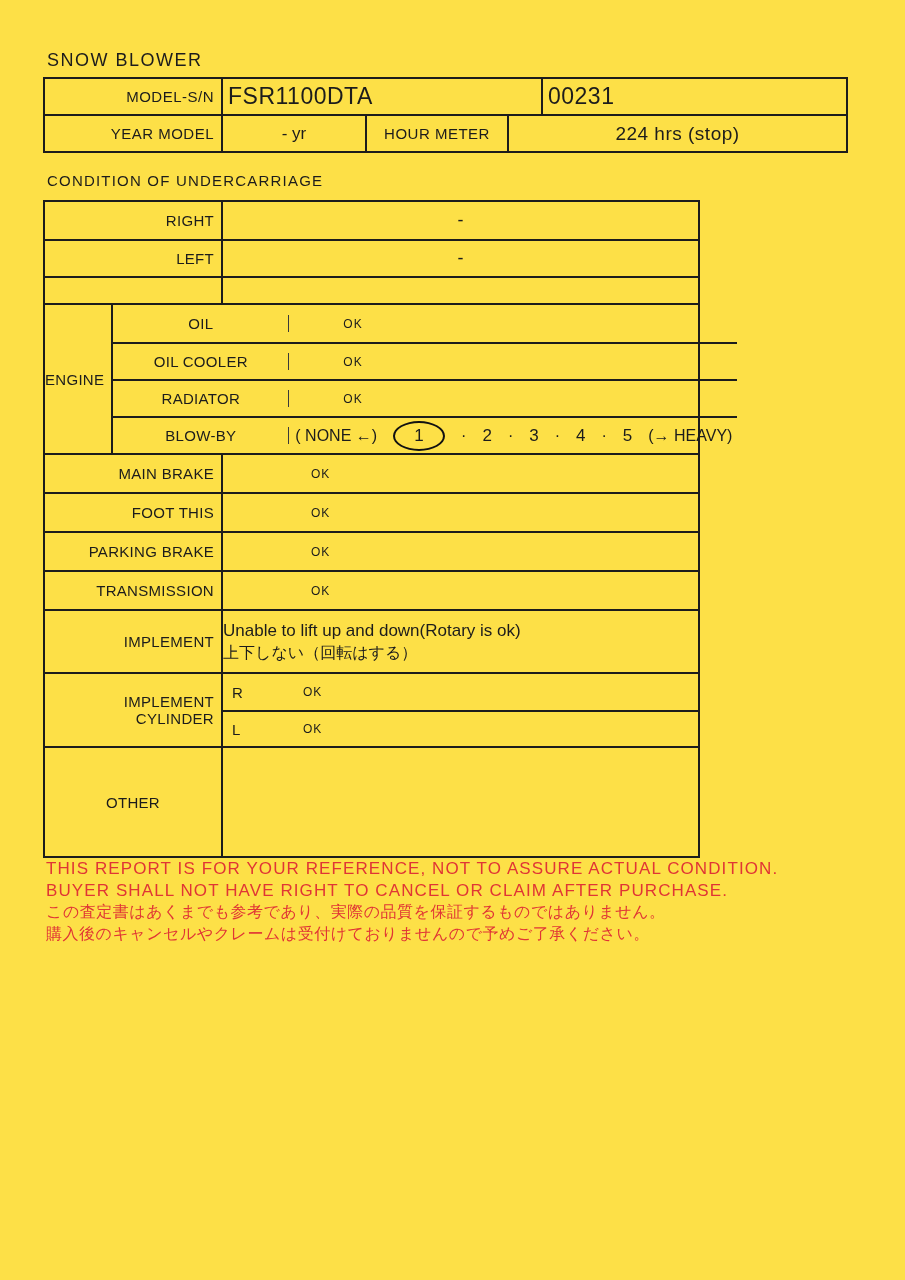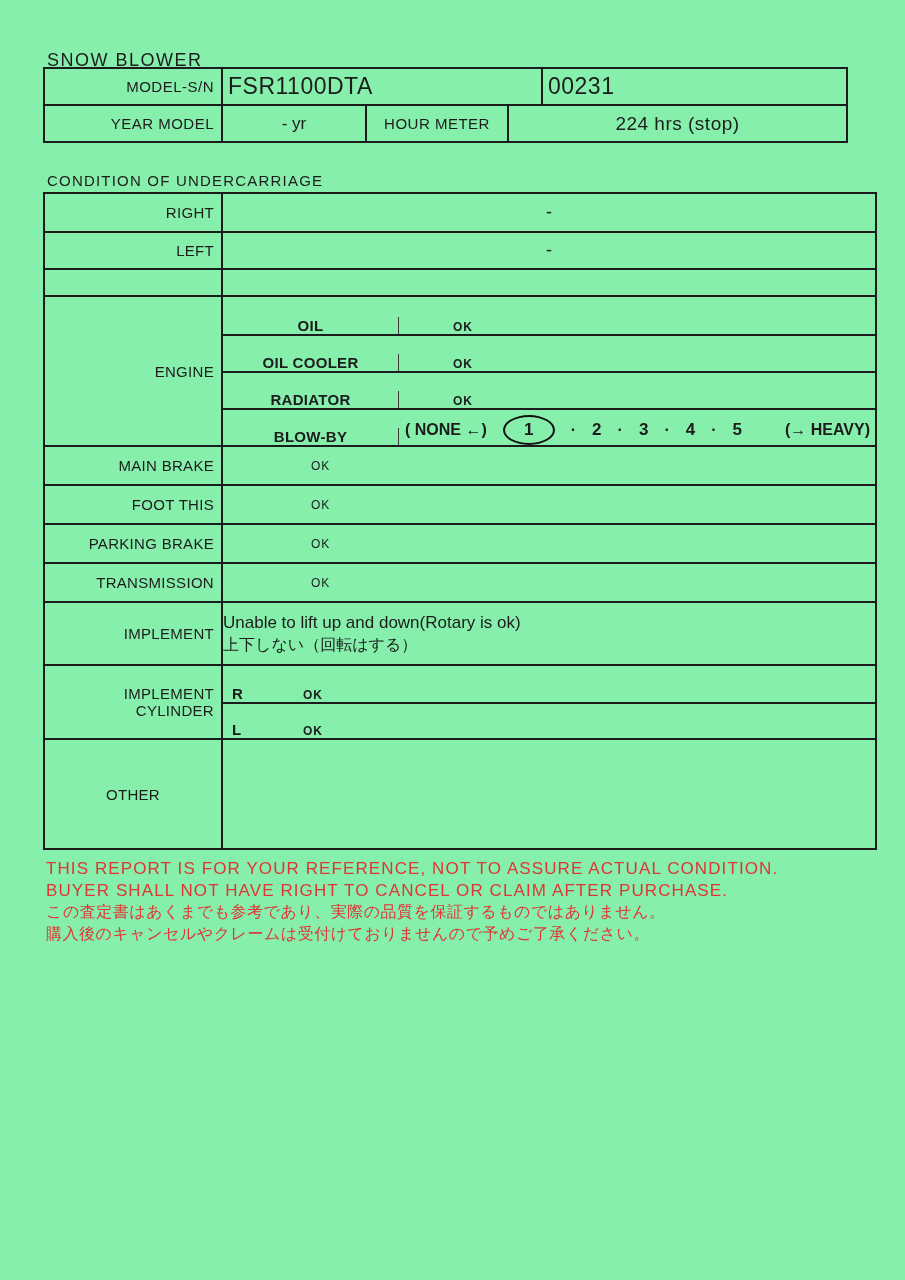--- a/index.html
+++ b/index.html
@@ -1,37 +1,37 @@
 <!DOCTYPE html>
 <html><head>
 <meta charset="utf-8">
 <style>
   * { margin: 0; padding: 0; box-sizing: border-box; }
   html, body { background: #888; }
   .page {
     position: relative;
     width: 905px; height: 1280px;
     margin: 0 auto;
-    background: #86efac;
+    background: #fde047;
     font-family: "Liberation Sans", "DejaVu Sans", sans-serif;
     color: #1c1c1c;
     overflow: hidden;
     padding-left: 40px;
   }
   .doc-title {
     position: absolute; left: 47px; top: 50px;
     font-size: 18px; letter-spacing: 1.5px;
   }
   .section-title {
     position: absolute; left: 47px; top: 172px;
     font-size: 15px; letter-spacing: 1.2px;
   }
   
   .header-table {
-    position: absolute; left: 43px; top: 67px;
+    position: absolute; left: 43px; top: 77px;
     width: 805px;
     border: 2px solid #1c1c1c;
   }
   .h-row { display: flex; align-items: stretch; }
   .h-row + .h-row { border-top: 2px solid #1c1c1c; }
   .cell { display: flex; align-items: center; }
   .lbl { font-size: 15px; letter-spacing: 0.5px; }
   .cell.right { justify-content: flex-end; padding-right: 7px; }
   .cell.center { justify-content: center; }
   .vline { border-right: 2px solid #1c1c1c; }
@@ -39,42 +39,42 @@
   .h-row1 { height: 35px; }
   .h-row2 { height: 37px; }
   .big-val { font-size: 23px; letter-spacing: 0.5px; padding-left: 5px; }
   .model-cell { width: 320px; }
   .serial-cell { flex: 1; }
   .yr-cell { width: 144px; font-size: 17px; }
   .hm-label { width: 142px; font-size: 15px; }
   .hm-value { flex: 1; font-size: 19px; letter-spacing: 0.5px; }
   
   .main-table {
-    position: absolute; left: 43px; top: 192px;
-    width: 834px;
+    position: absolute; left: 43px; top: 200px;
+    width: 657px;
     border: 2px solid #1c1c1c;
   }
   .m-row { display: flex; align-items: stretch; }
   .m-row + .m-row, .m-block + .m-row, .m-row + .m-block { border-top: 2px solid #1c1c1c; }
   .label-cell {
     width: 178px; display: flex; align-items: center;
     justify-content: flex-end; padding-right: 7px;
     border-right: 2px solid #1c1c1c;
     font-size: 15px; letter-spacing: 0.3px;
     flex-direction: column; justify-content: center; align-items: flex-end;
   }
   .label-cell.center-align { align-items: center; padding-right: 0; }
   .value-cell { flex: 1; display: flex; align-items: center; }
   .ok { font-size: 12px; letter-spacing: 1px; }
   .dash-cell { justify-content: center; font-size: 18px; }
   .row-und { height: 37px; }
   .row-empty { height: 27px; }
   .m-block { display: flex; align-items: stretch; }
   .sub-rows { flex: 1; display: flex; flex-direction: column; }
-  .sub-row { display: flex; align-items: flex-end; height: 37px; font-weight: bold; }
+  .sub-row { display: flex; align-items: center; height: 37px; }
   .sub-row + .sub-row { border-top: 2px solid #1c1c1c; }
   .sub-label {
     width: 176px; display: flex; align-items: center; justify-content: center;
     border-right: 1px solid #3a3a3a; font-size: 15px; letter-spacing: 0.3px;
   }
   .sub-value { flex: 1; display: flex; align-items: center; padding-left: 54px; }
   .row-check { height: 39px; }
   .row-check .value-cell { padding-left: 88px; }
   
   .blowby-value {

